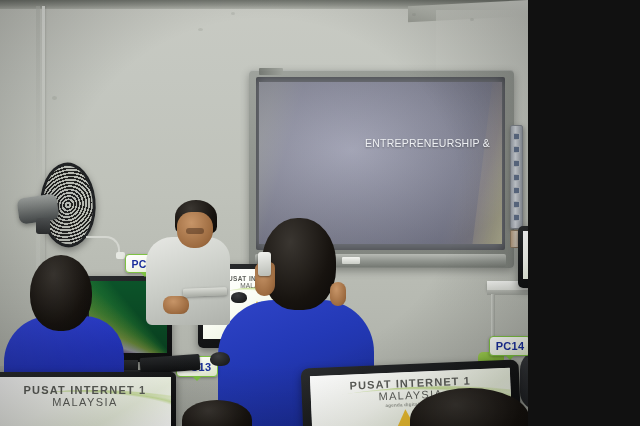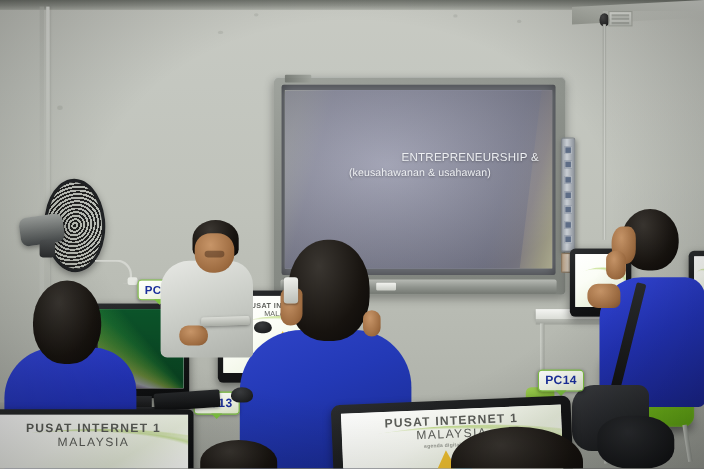--- a/index.html
+++ b/index.html
@@ -1,21 +1,21 @@
 <!DOCTYPE html>
 <html><head>
 <meta charset="utf-8">
 <title>Classroom Photo Recreation</title>
 <style>
   html,body{margin:0;padding:0;background:#111;}
   *{box-sizing:border-box;}
   #scene{
-    position:relative;width:640px;height:426px;overflow:hidden;
+    position:relative;width:528px;height:426px;overflow:hidden;
     font-family:"Liberation Sans",sans-serif;
-    background:#e5e5e5;
+    background:#c2410c;
   }
 
   
   .wall{
     position:absolute;inset:0;
     background:
       linear-gradient(180deg,#c8cac3 0%,#c4c7c0 18%,#bfc2ba 46%,#b6b9b1 72%,#a9aca4 100%);
   }
   .ceiling{
     position:absolute;left:0;top:0;width:100%;height:9px;
@@ -327,21 +327,20 @@
   <div class="fan-plug"></div>
 
   <div class="iwb-frame">
     <div class="iwb-logo"></div>
 
     <div class="iwb-inner">
       <div class="slide">
         <div class="slide-shape"></div>
         <div class="slide-text">
           <div class="slide-l1">ENTREPRENEURSHIP &amp;</div>
-          <div class="slide-l3">(keusahawanan &amp; usahawan)</div>
         </div>
       </div>
     </div>
 
     <div class="iwb-strip">
       <div class="iwb-btn"></div>
       <div class="iwb-btn"></div>
       <div class="iwb-btn"></div>
       <div class="iwb-btn"></div>
       <div class="iwb-btn"></div>

